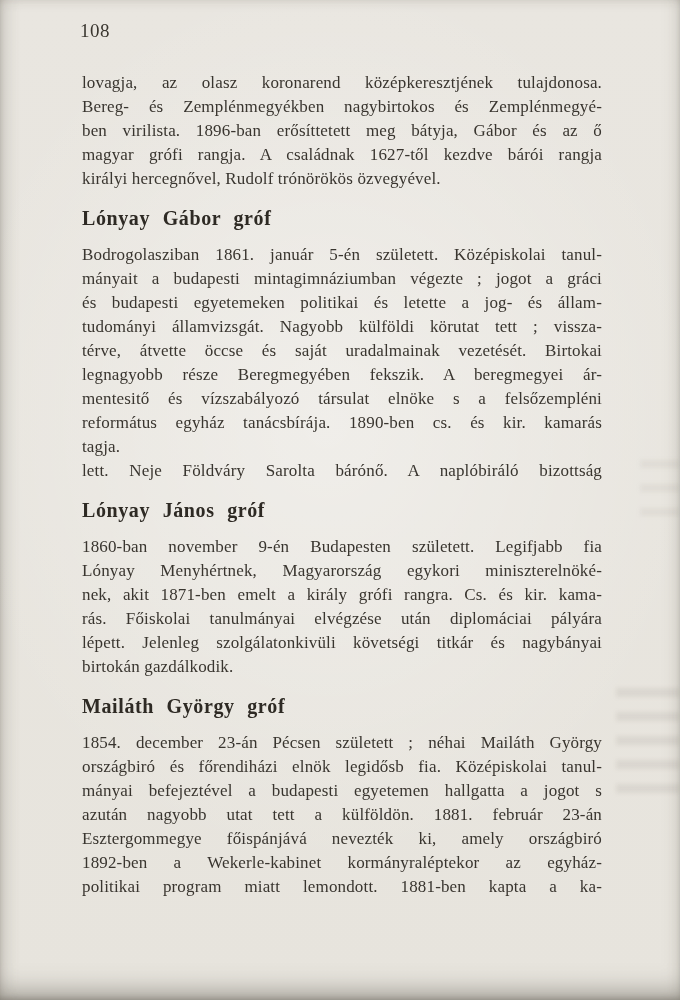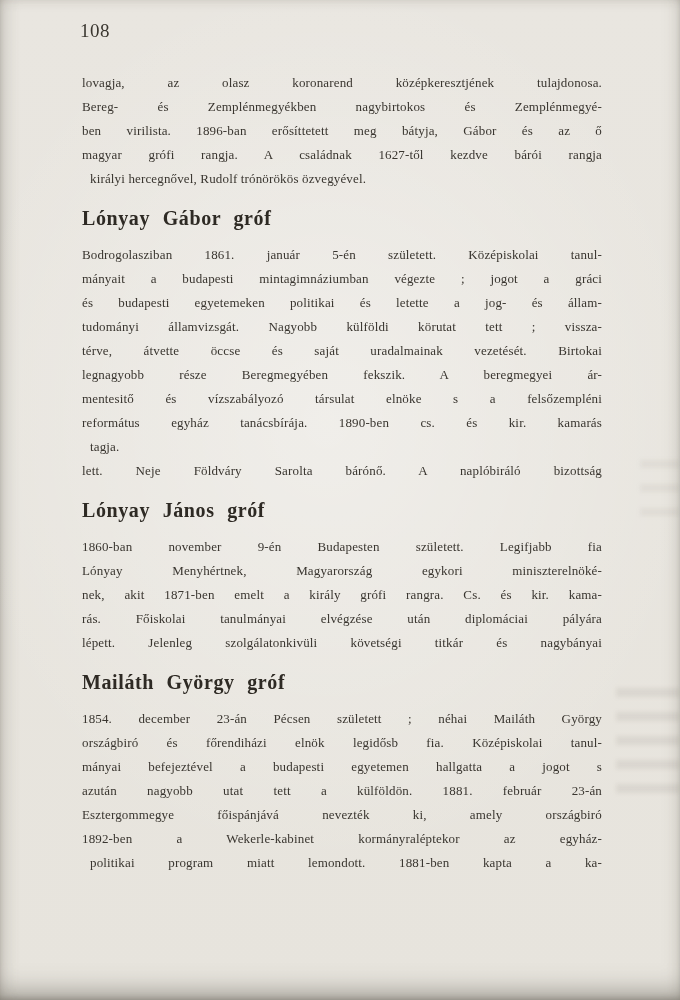--- a/index.html
+++ b/index.html
@@ -36,30 +36,30 @@
     font-size: 19px;
     letter-spacing: 0.5px;
     color: #3a362f;
   }
   .content {
     position: absolute;
     left: 82px; top: 71px;
     width: 520px;
   }
   .para {
-    font-size: 13px;
+    font-size: 17px;
     line-height: 24px;
     letter-spacing: 0.15px;
     margin: 0;
   }
   .para .line {
     text-align: justify;
     text-align-last: justify;
   }
-  .para .line.last { text-align-last: left; margin-left: 8px; }
+  .para .line.last { text-align-last: left; }
   .para.justify-last .line.last { text-align-last: justify; }
   .heading {
     font-size: 20px;
     line-height: 26px;
     font-weight: bold;
     text-align: left;
     letter-spacing: 0.6px;
     word-spacing: 7px;
     margin: 14px 0 12px 0;
     color: #2e2a24;
@@ -114,20 +114,21 @@
       </div>
 
     <h2 class="heading">Lónyay János gróf</h2>
 
     <div class="para">
         <div class="line">1860-ban november 9-én Budapesten született. Legifjabb fia</div>
         <div class="line">Lónyay Menyhértnek, Magyarország egykori miniszterelnöké-</div>
         <div class="line">nek, akit 1871-ben emelt a király grófi rangra. Cs. és kir. kama-</div>
         <div class="line">rás. Főiskolai tanulmányai elvégzése után diplomáciai pályára</div>
         <div class="line">lépett. Jelenleg szolgálatonkivüli követségi titkár és nagybányai</div>
+        <div class="line last">birtokán gazdálkodik.</div>
       </div>
 
     <h2 class="heading">Mailáth György gróf</h2>
 
     <div class="para justify-last">
         <div class="line">1854. december 23-án Pécsen született ; néhai Mailáth György</div>
         <div class="line">országbiró és főrendiházi elnök legidősb fia. Középiskolai tanul-</div>
         <div class="line">mányai befejeztével a budapesti egyetemen hallgatta a jogot s</div>
         <div class="line">azután nagyobb utat tett a külföldön. 1881. február 23-án</div>
         <div class="line">Esztergommegye főispánjává nevezték ki, amely országbiró</div>

